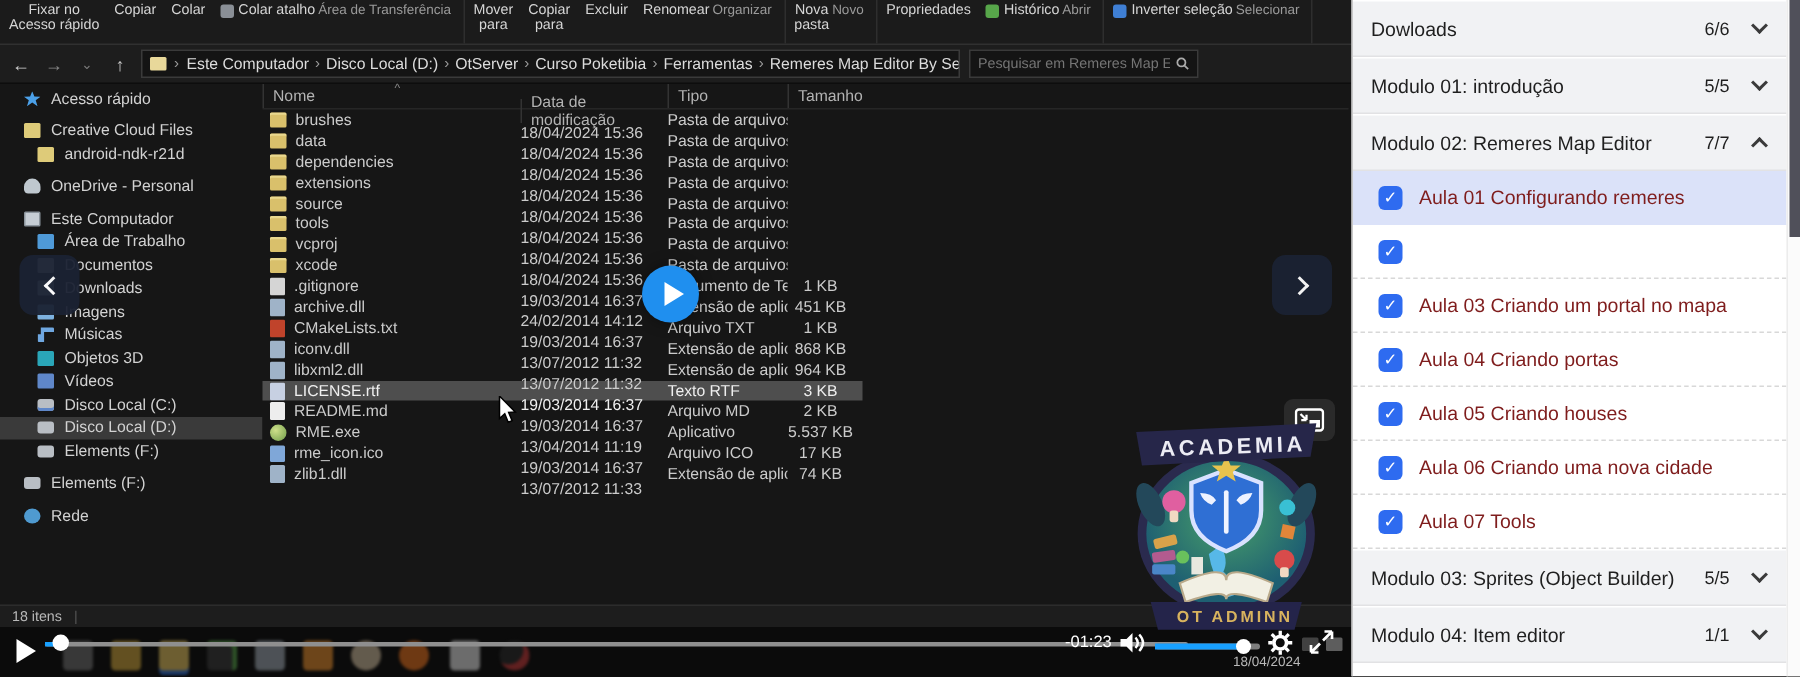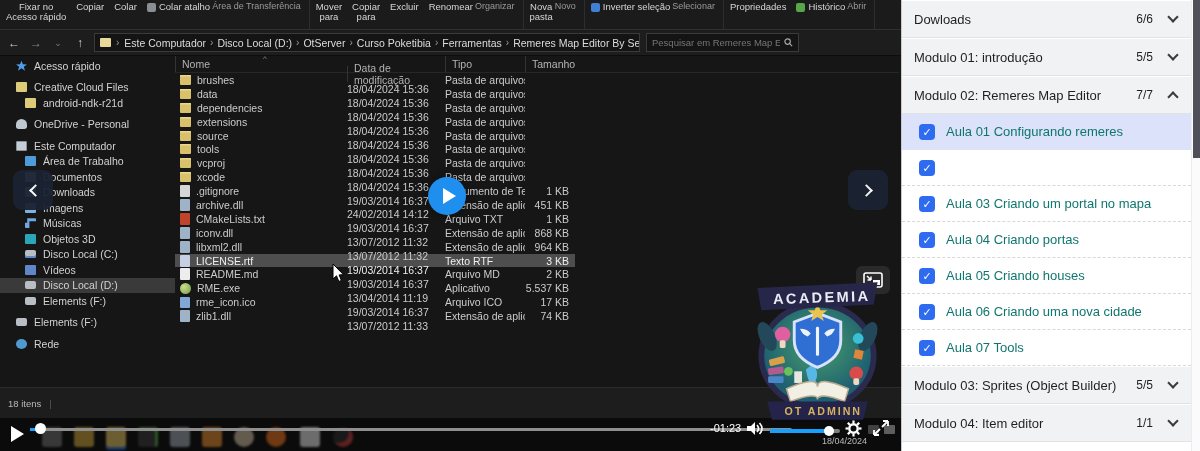--- a/index.html
+++ b/index.html
@@ -56,37 +56,37 @@
 
   
   .list{position:absolute;left:175px;top:56px;right:2px;bottom:48px;font-size:10.5px;color:#cbcbcb;}
   .lhead{display:flex;height:17px;align-items:center;color:#b3b3b3;border-bottom:1px solid #262626;position:relative;}
   .lhead .hc{padding-left:6px;border-left:1px solid #333;height:100%;display:flex;align-items:center;}
   .lhead .hc:first-child{border-left:none;padding-left:21px;}
   .sortc{position:absolute;left:88px;top:-2px;color:#8a8a8a;font-size:8px;}
   .c-name{flex:0 0 172px;display:flex;align-items:center;gap:6px;overflow:hidden;}
   .c-date{flex:0 0 98px;margin-top:19px;}
   .c-type{flex:0 0 80px;overflow:hidden;white-space:nowrap;}
-  .c-size{flex:0 0 48px;text-align:right;padding-right:4px;}
+  .c-size{flex:0 0 48px;text-align:center;padding-right:4px;}
   .rows{width:400px;}
   .frow{display:flex;align-items:center;height:13.9px;}
   .frow.active{background:#4e4e4e;color:#efefef;}
   .frow .c-name{padding-left:5px;}
   .fi{width:11px;height:10px;flex:0 0 auto;border-radius:1px;}
   .fi.folder{background:#d9c06b;box-shadow:inset 0 1.5px 0 #e9d88f;}
   .fi.doc{background:#d5d5d5;height:12px;width:10px;}
   .fi.dll{background:#9fb3c8;height:12px;width:10px;}
   .fi.cmake{background:#c0432b;height:12px;width:10px;}
   .fi.rtf{background:#c7d0e2;height:12px;width:10px;}
   .fi.md{background:#ededed;height:12px;width:10px;}
   .fi.exe{background:radial-gradient(circle at 35% 35%,#cfe08a,#6f9c4a);border-radius:50%;width:11px;height:11px;}
   .fi.ico{background:#7fa7d8;height:11px;width:10px;}
 
   
-  .statusbar{position:absolute;left:0;right:0;bottom:33px;height:31px;background:#1d1d1d;border-top:1px solid #2c2c2c;display:flex;align-items:center;gap:8px;padding:0 8px;font-size:9.5px;color:#b9b9b9;}
+  .statusbar{position:absolute;left:0;right:0;bottom:33px;height:15px;background:#1d1d1d;border-top:1px solid #2c2c2c;display:flex;align-items:center;gap:8px;padding:0 8px;font-size:9.5px;color:#b9b9b9;}
   .statusbar .div{color:#555;}
   .taskbar{position:absolute;left:0;right:0;bottom:0;height:33px;background:#0d0d0d;}
   .tbi{position:absolute;bottom:4px;width:20px;height:20px;border-radius:3px;filter:blur(1px);opacity:.85;}
 
   
   .ctrlbar{position:absolute;left:0;right:0;bottom:0;height:33px;background:rgba(8,8,8,.45);}
   .playtri{position:absolute;left:11px;bottom:9px;width:0;height:0;border-left:13px solid #fff;border-top:8px solid transparent;border-bottom:8px solid transparent;}
   .ptrack{position:absolute;left:30px;top:10px;width:762px;height:3px;background:#8f8f8f;border-radius:2px;}
   .pplayed{position:absolute;left:0;top:0;height:3px;width:12px;background:#18a0ff;}
   .pknob{position:absolute;left:35px;top:5px;width:11px;height:11px;border-radius:50%;background:#fff;}
@@ -111,21 +111,21 @@
   
   .panel{position:absolute;left:901px;top:0;width:299px;height:451px;background:#fff;border-left:1px solid #c9c9c9;}
   .prows{position:absolute;left:0;top:0;right:9px;}
   .mrow{height:38px;background:#f1f2f4;border-bottom:1px solid #e2e2e4;border-top:1px solid #fff;display:flex;align-items:center;padding:0 14px 0 12px;cursor:pointer;}
   .mrow .mlabel{flex:1;font-size:13px;color:#1f1f1f;}
   .mrow .mcount{font-size:12px;color:#1f1f1f;margin-right:16px;}
   .chev{width:8px;height:8px;border-right:2px solid #3a3a3a;border-bottom:2px solid #3a3a3a;transform:rotate(45deg);margin-top:-4px;}
   .mrow.expanded .chev{transform:rotate(225deg);margin-top:4px;}
   .lrow{height:36px;background:#fff;border-bottom:1px dashed #d8d8d8;display:flex;align-items:center;gap:11px;padding:0 10px 0 17px;cursor:pointer;}
   .lrow.active{background:#dbe2f9;border-bottom:1px solid #dbe2f9;}
-  .lrow .llabel{font-size:13px;color:#0f766e;}
+  .lrow .llabel{font-size:13px;color:#7f1d1d;}
   .cbx{width:16px;height:16px;border-radius:4px;background:#2e6bf0;color:#fff;font-size:11px;line-height:16px;text-align:center;flex:0 0 auto;}
   .pscroll{position:absolute;right:0;top:0;width:9px;height:451px;background:#fbfbfb;border-left:1px solid #ececec;}
   .pthumb{position:absolute;left:1px;top:0;width:7px;height:158px;background:#50505a;}
 </style>
 </head>
 <body>
 
 <div class="app">
 
   <div class="stage">
@@ -154,30 +154,30 @@
       </div>
       <div class="rgroup">
         <div class="ritems">
           <div class="ritem">Nova
 pasta</div>
         </div>
         <div class="glabel">Novo</div>
       </div>
       <div class="rgroup">
         <div class="ritems">
-          <div class="ritem"><span class="ric inv"></span><span>Inverter seleção</span></div>
-        </div>
-        <div class="glabel">Selecionar</div>
+          <div class="ritem">Propriedades</div>
+          <div class="ritem"><span class="ric hist"></span><span>Histórico</span></div>
+        </div>
+        <div class="glabel">Abrir</div>
       </div>
       <div class="rgroup">
         <div class="ritems">
-          <div class="ritem">Propriedades</div>
-          <div class="ritem"><span class="ric hist"></span><span>Histórico</span></div>
-        </div>
-        <div class="glabel">Abrir</div>
+          <div class="ritem"><span class="ric inv"></span><span>Inverter seleção</span></div>
+        </div>
+        <div class="glabel">Selecionar</div>
       </div>
     </div>
 
     <div class="abar">
       <span class="navb">←</span>
       <span class="navb dim" style="font-size:12px;color:#8a8a8a;">→</span>
       <span class="navb dim">⌄</span>
       <span class="navb">↑</span>
       <div class="addr">
         <span class="fold"></span>
@@ -260,26 +260,26 @@
         </div>
         <div class="titem lv1">
           <span class="si music"></span>
           <span>Músicas</span>
         </div>
         <div class="titem lv1">
           <span class="si box3d"></span>
           <span>Objetos 3D</span>
         </div>
         <div class="titem lv1">
+          <span class="si video"></span>
+          <span>Vídeos</span>
+        </div>
+        <div class="titem lv1">
           <span class="si drivec"></span>
           <span>Disco Local (C:)</span>
-        </div>
-        <div class="titem lv1">
-          <span class="si video"></span>
-          <span>Vídeos</span>
         </div>
         <div class="titem active lv1">
           <span class="si drive"></span>
           <span>Disco Local (D:)</span>
         </div>
         <div class="titem lv1">
           <span class="si drive"></span>
           <span>Elements (F:)</span>
         </div>
         <div class="titem gap">

